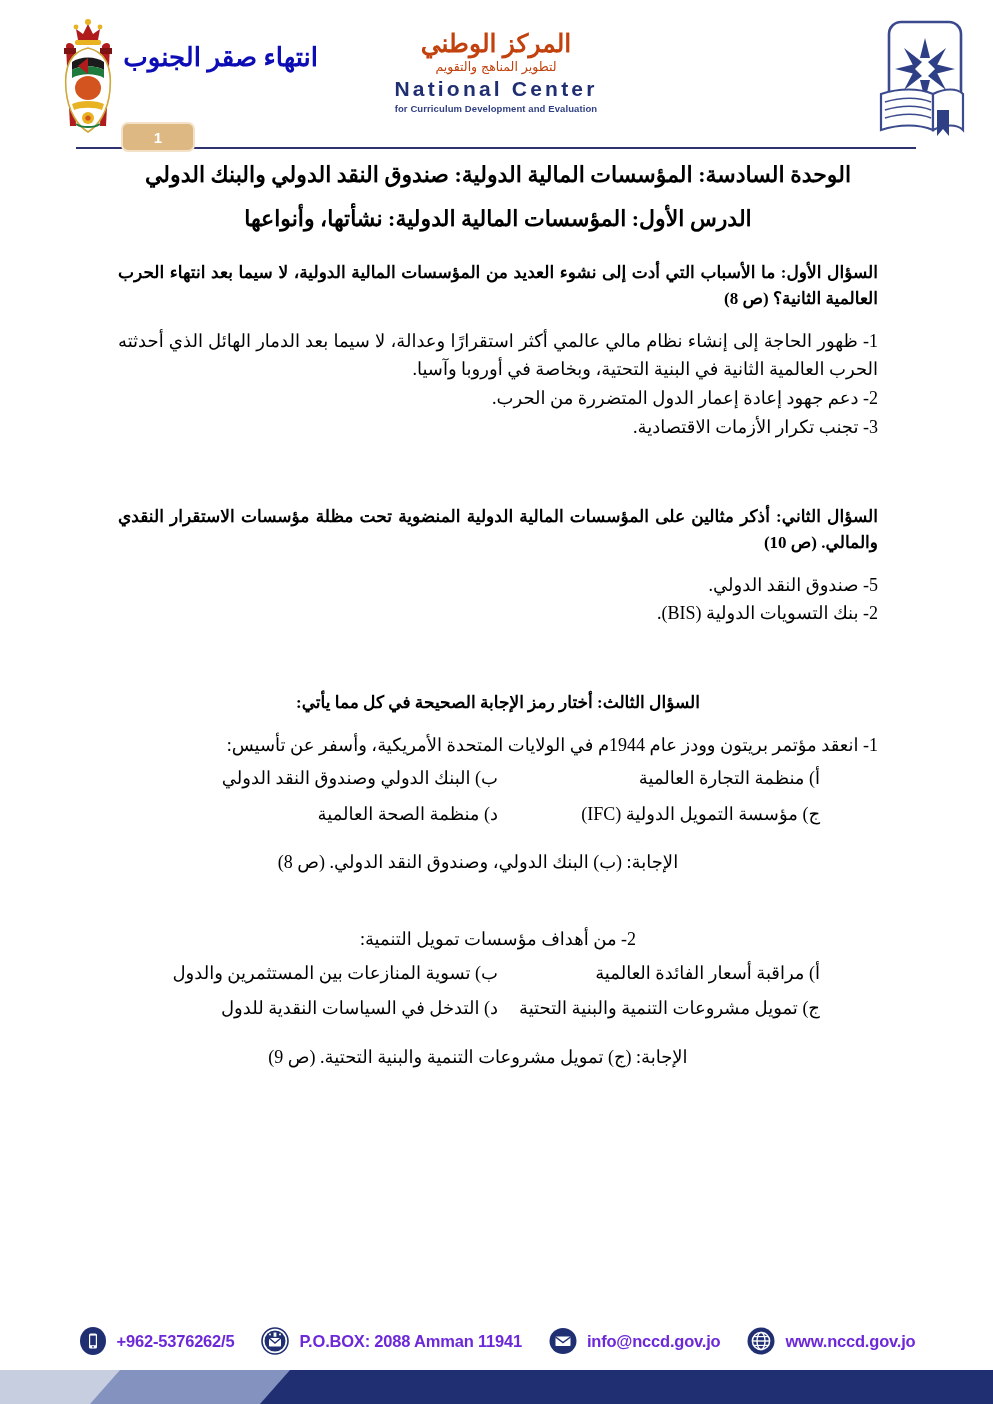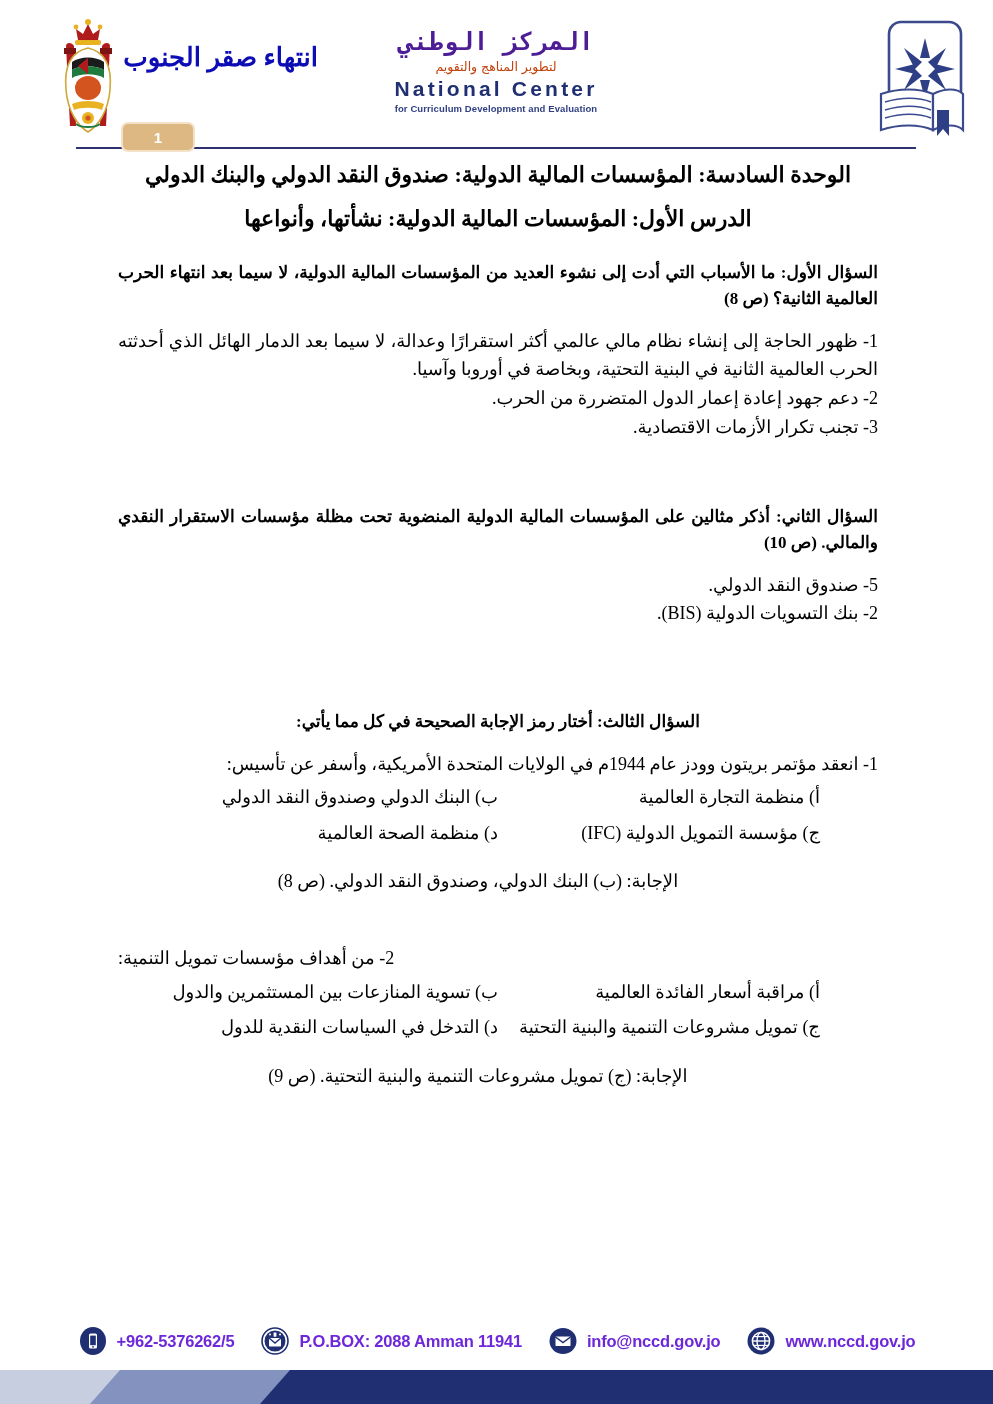--- a/index.html
+++ b/index.html
@@ -55,24 +55,24 @@
   
   .nc-logo {
     position: absolute;
     left: 380px;
     top: 30px;
     width: 232px;
     text-align: center;
     direction: rtl;
   }
   .nc-ar-main {
-    font-family: Liberation Mono, monospace;
+    font-family: Liberation Serif, serif;
     font-size: 25px;
     font-weight: 700;
-    color: #4c1d95;
+    color: #c2410c;
     letter-spacing: 1.5px;
     line-height: 1.1;
     white-space: nowrap;
   }
   .nc-ar-sub {
     font-family: "DejaVu Sans", sans-serif;
     font-size: 12.5px;
     font-weight: 400;
     color: #c2410c;
     letter-spacing: 1.2px;
@@ -162,21 +162,21 @@
   .title-3 { margin-top: 22px; }
 
   .q-head {
     font-size: 17px;
     font-weight: 700;
     line-height: 1.55;
     text-align: justify;
     text-align-last: right;
     margin: 0;
   }
-  .q-head.center { text-align: center; text-align-last: center; margin-top: 19px; }
+  .q-head.center { text-align: center; text-align-last: center; }
 
   .spacer-s { height: 14px; }
   .spacer-m { height: 28px; }
   .spacer-l { height: 48px; }
   .spacer-xl { height: 62px; }
 
   ol.ans-list {
     list-style: none;
     margin: 0;
     padding: 0;
@@ -398,21 +398,21 @@
       <div class="mcq-cell right-col">ج) مؤسسة التمويل الدولية (IFC)</div>
       <div class="mcq-cell left-col">د) منظمة الصحة العالمية</div>
     </div>
 
     <div class="mcq-answer indent-a">الإجابة: (ب) البنك الدولي، وصندوق النقد الدولي. (ص 8)</div>
   </div>
 
   <div class="spacer-l"></div>
 
   <div>
-    <div class="mcq-stem" style="text-align:left; padding-right:0;">2- من أهداف مؤسسات تمويل التنمية:</div>
+    <div class="mcq-stem" style="text-align:center; padding-right:0;">2- من أهداف مؤسسات تمويل التنمية:</div>
 
     <div class="mcq-row">
       <div class="mcq-cell right-col">أ)   مراقبة أسعار الفائدة العالمية</div>
       <div class="mcq-cell left-col">ب) تسوية المنازعات بين المستثمرين والدول</div>
     </div>
 
     <div class="mcq-row">
       <div class="mcq-cell right-col">ج) تمويل مشروعات التنمية والبنية التحتية</div>
       <div class="mcq-cell left-col">د) التدخل في السياسات النقدية للدول</div>
     </div>

